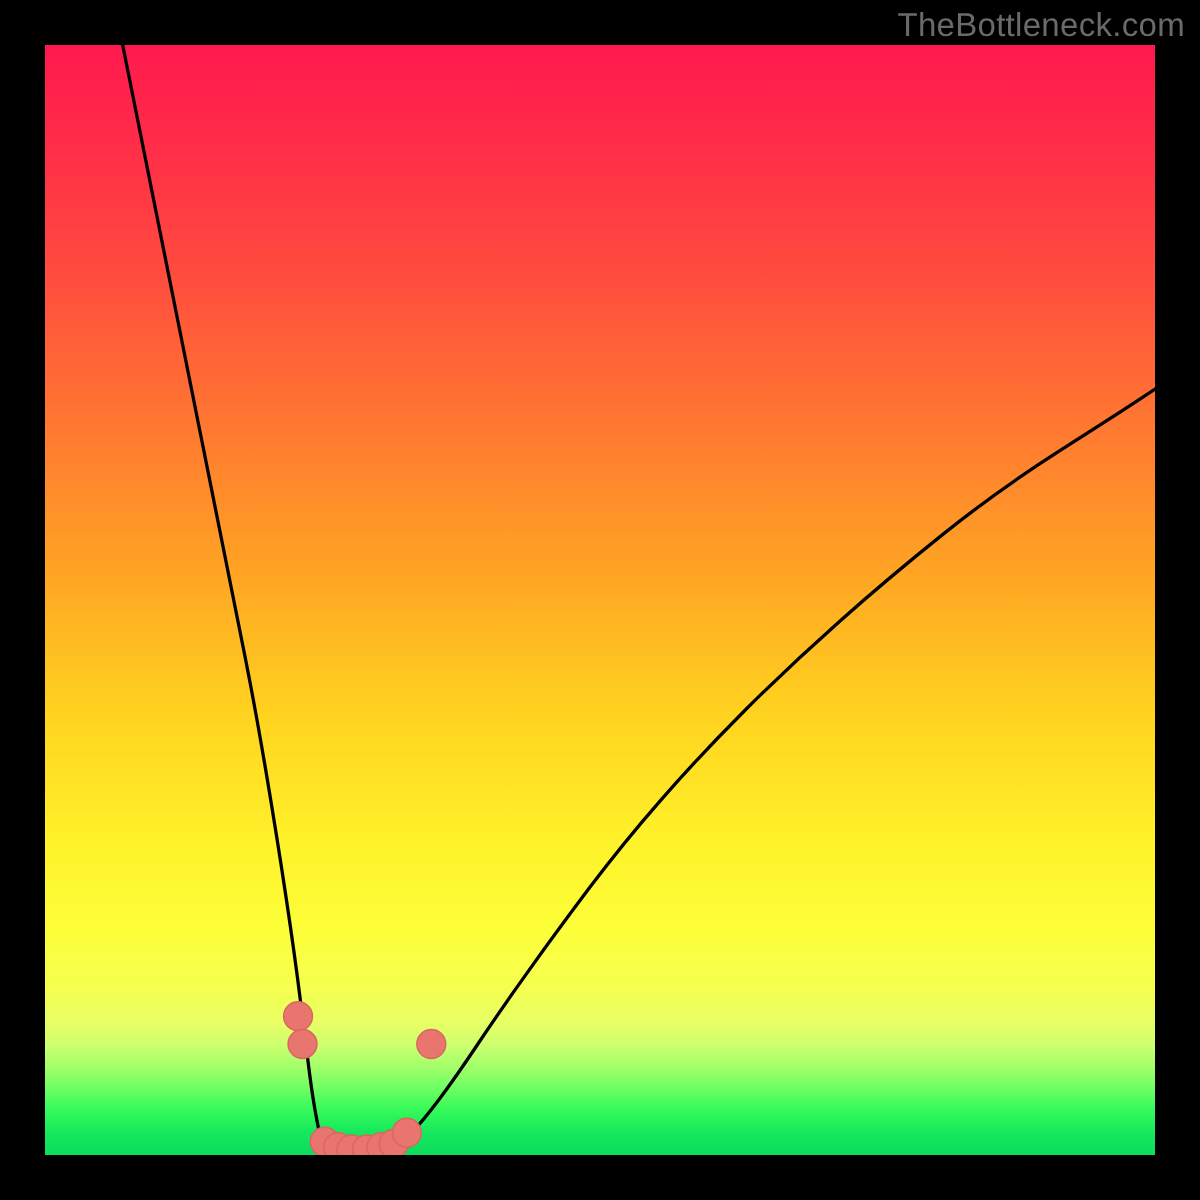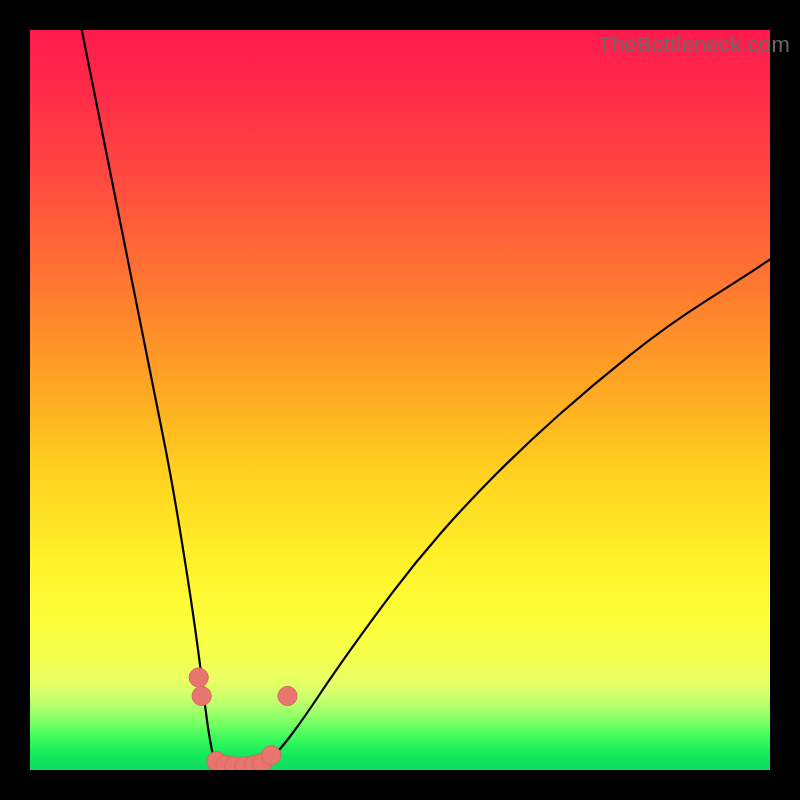--- a/index.html
+++ b/index.html
@@ -19,21 +19,20 @@
   }
   .watermark {
     position: absolute;
     top: 4px;
     right: 10px;
     color: #6a6a6a;
     font-size: 22px;
     font-weight: 500;
     z-index: 10;
     letter-spacing: 0.2px;
-    margin-top: 28px;
   }
   .plot-area {
     position: absolute;
     left: 30px;
     top: 30px;
     width: 740px;
     height: 740px;
     
     background: linear-gradient(
       to bottom,

